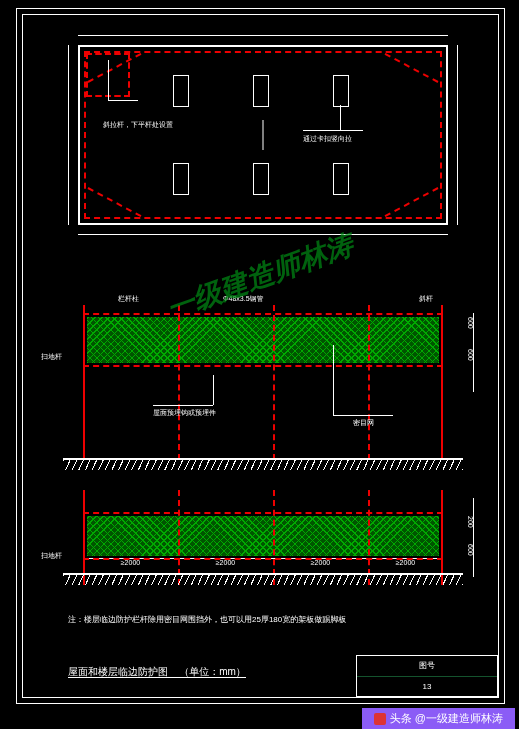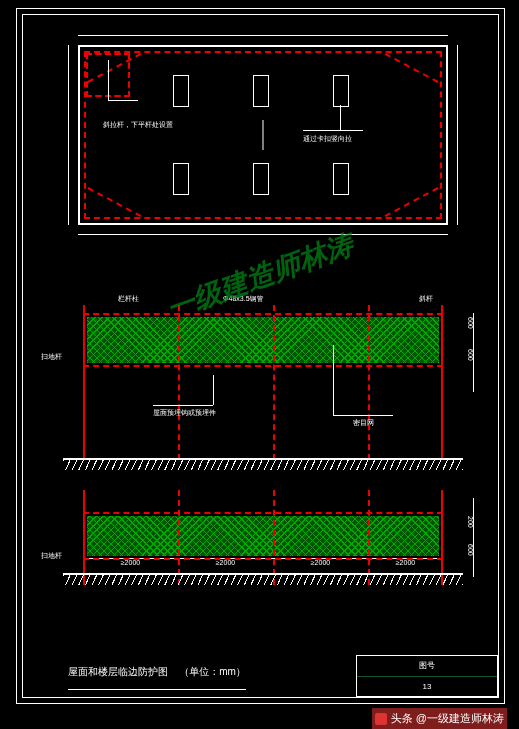--- a/index.html
+++ b/index.html
@@ -53,21 +53,21 @@
 .dim-vl{position:absolute;border-left:1px solid #fff;left:6px;top:0;bottom:0}
 .dv-lbl{position:absolute;color:#fff;font-size:7px;writing-mode:vertical-rl}
 
 .title-block{position:absolute;right:0;bottom:0;width:140px;height:40px;border:1px solid #fff;display:flex}
 .tb-l{flex:3;display:flex;align-items:center;justify-content:center;color:#fff;font-size:10px;border-right:1px solid #fff}
 .tb-r{flex:1;display:flex;flex-direction:column}
 .tb-r div{flex:1;display:flex;align-items:center;justify-content:center;color:#fff;font-size:8px;border-bottom:1px solid #14532d}
 .tb-r div:last-child{border-bottom:none}
 
 .watermark{position:absolute;left:50%;top:38%;color:rgba(0,140,20,.7);font-size:28px;font-weight:bold;transform:translate(-50%,-50%) rotate(-20deg);pointer-events:none;font-style:italic;white-space:nowrap}
-.footer-tag{position:absolute;right:12px;bottom:0;background:#7f1d1d;color:#fff;font-size:11px;padding:3px 3px}
+.footer-tag{position:absolute;right:4px;bottom:0;background:#8b5cf6;color:#fff;font-size:11px;padding:3px 12px}
 .footer-tag::before{content:"";display:inline-block;width:12px;height:12px;background:#d33;border-radius:2px;vertical-align:middle;margin-right:4px}
 </style>
 </head>
 <body>
 
 <div class="viewport">
  <div class="sheet">
   <div class="inner">
 
    <div class="plan">
@@ -148,22 +148,23 @@
     <div class="ground" style="bottom:10px"></div>
     <div class="hatch" style="bottom:0"></div>
     <div class="ann" style="left:-22px;top:62px">扫地杆</div>
     <div class="dim-v">
       <div class="dim-vl"></div>
       <div class="dv-lbl" style="top:18px">200</div>
       <div class="dv-lbl" style="top:46px">600</div>
     </div>
    </div>
 
+   <div class="ann" style="left:45px;top:600px;width:280px;font-size:8px;line-height:1.3">注：楼层临边防护栏杆除用密目网围挡外，也可以用25厚180宽的架板做踢脚板</div>
 
-   <div class="ann" style="left:45px;top:652px;font-size:10px;border-bottom:1px solid #fff;padding-bottom:12px">
+   <div class="ann" style="left:45px;top:652px;font-size:10px;border-bottom:1px solid #fff;padding-bottom:0">
      <span>屋面和楼层临边防护图</span>&nbsp;&nbsp;&nbsp;
      <span>（单位：mm）</span>
    </div>
 
    <div class="title-block">
     <div class="tb-r">
       <div>图号</div>
       <div>13</div>
     </div>
    </div>

